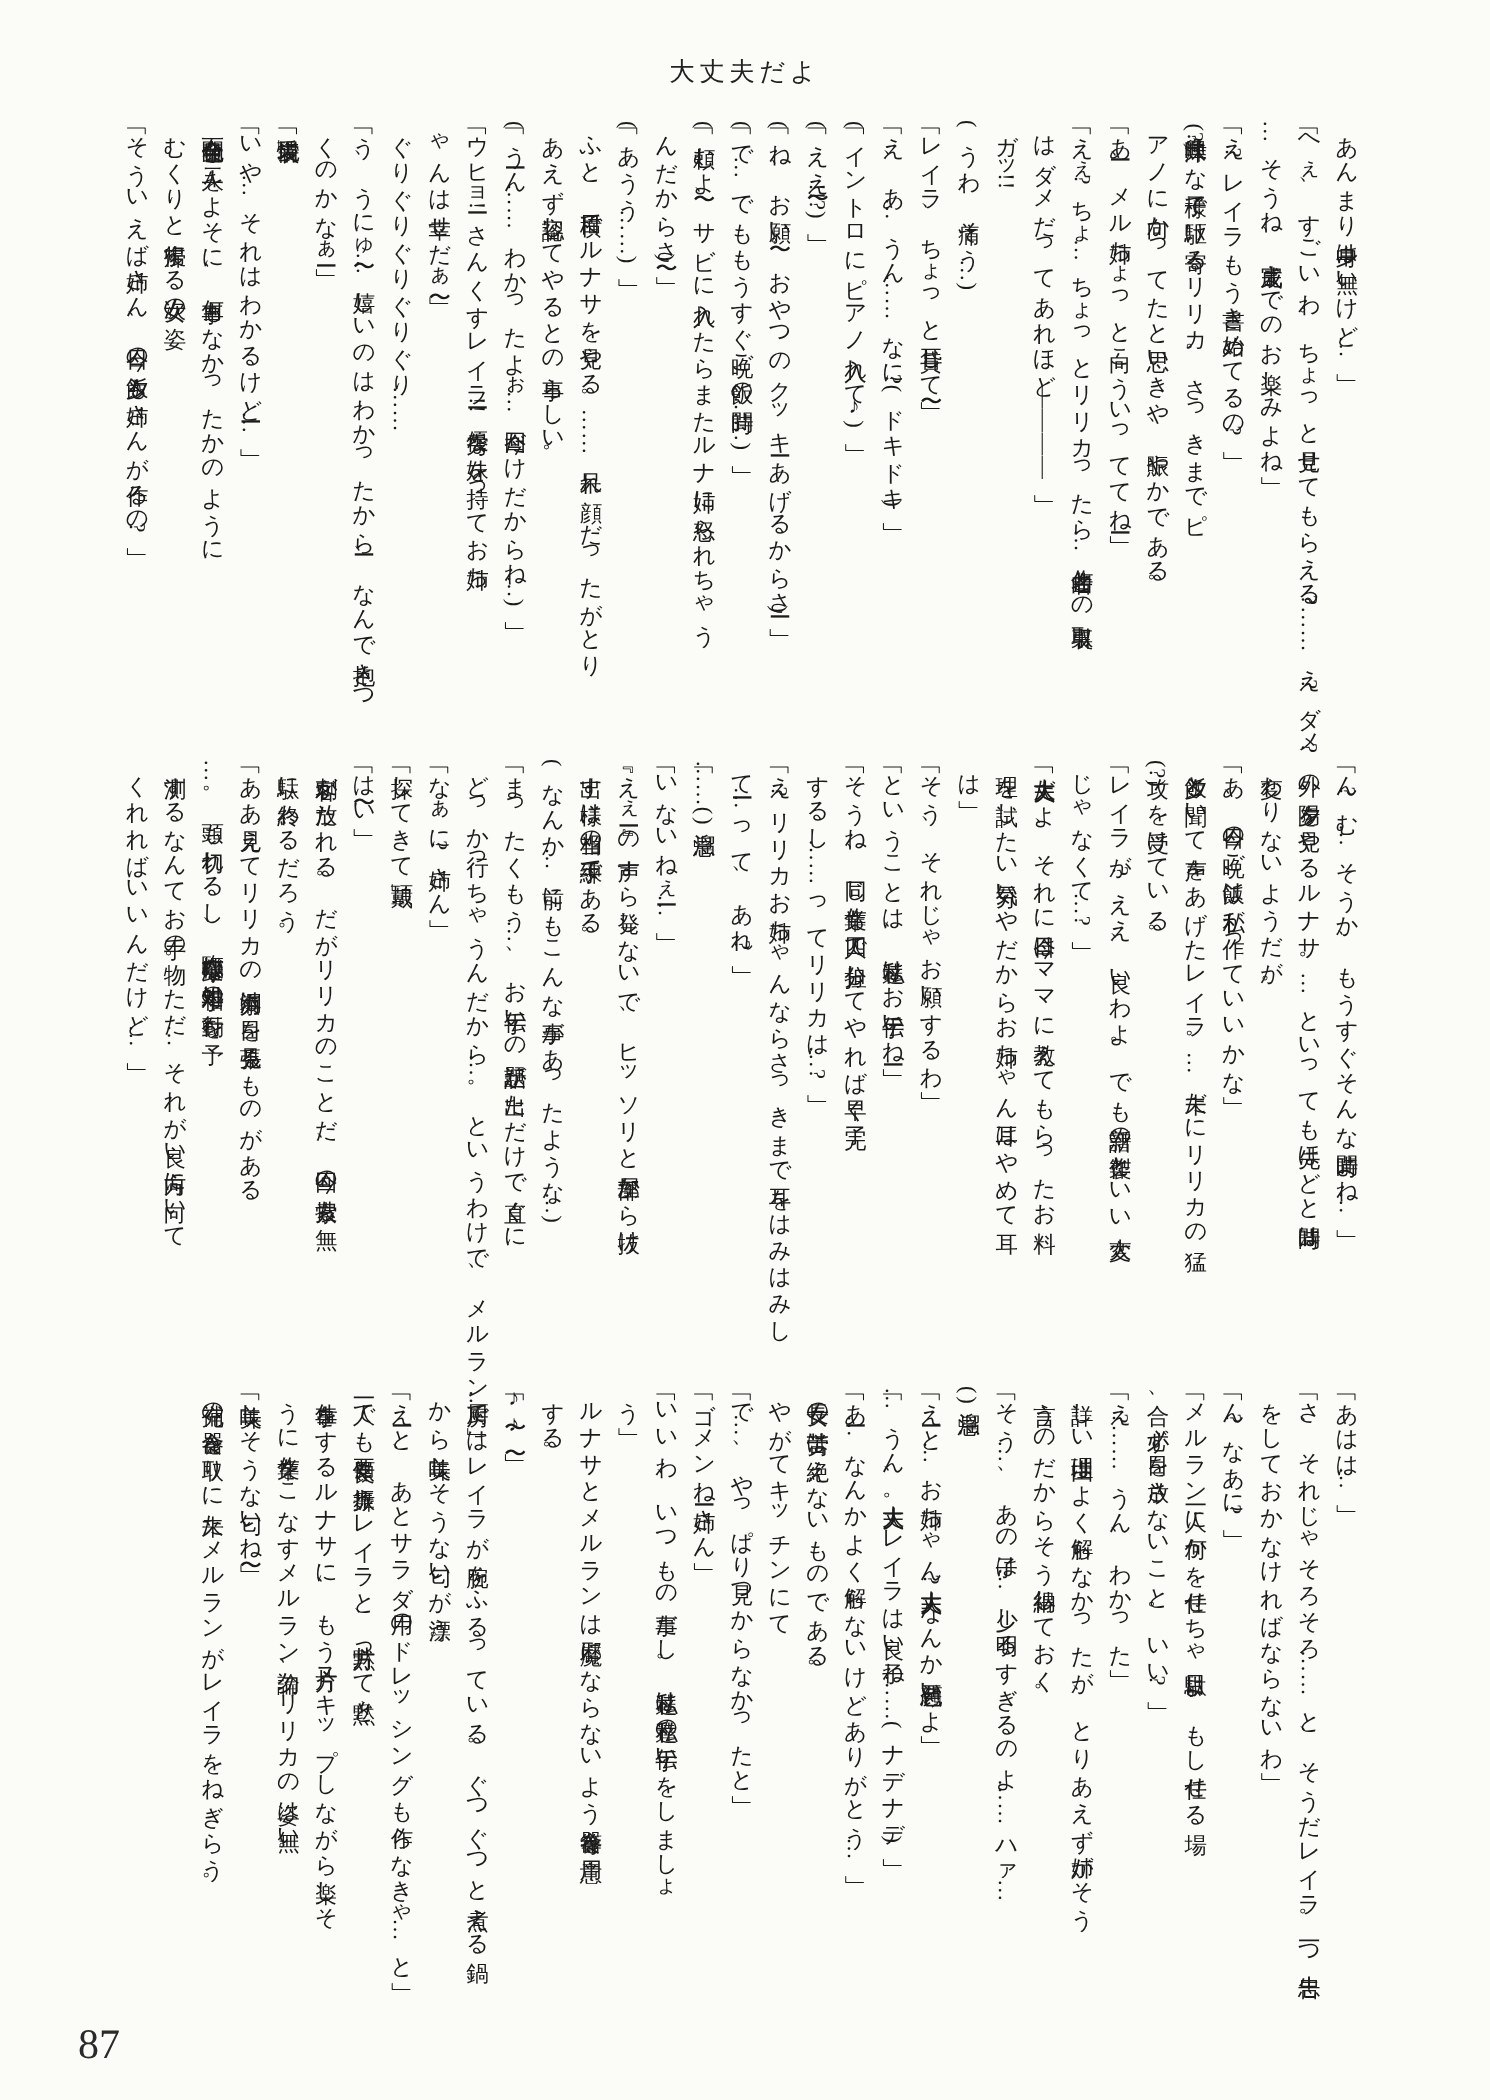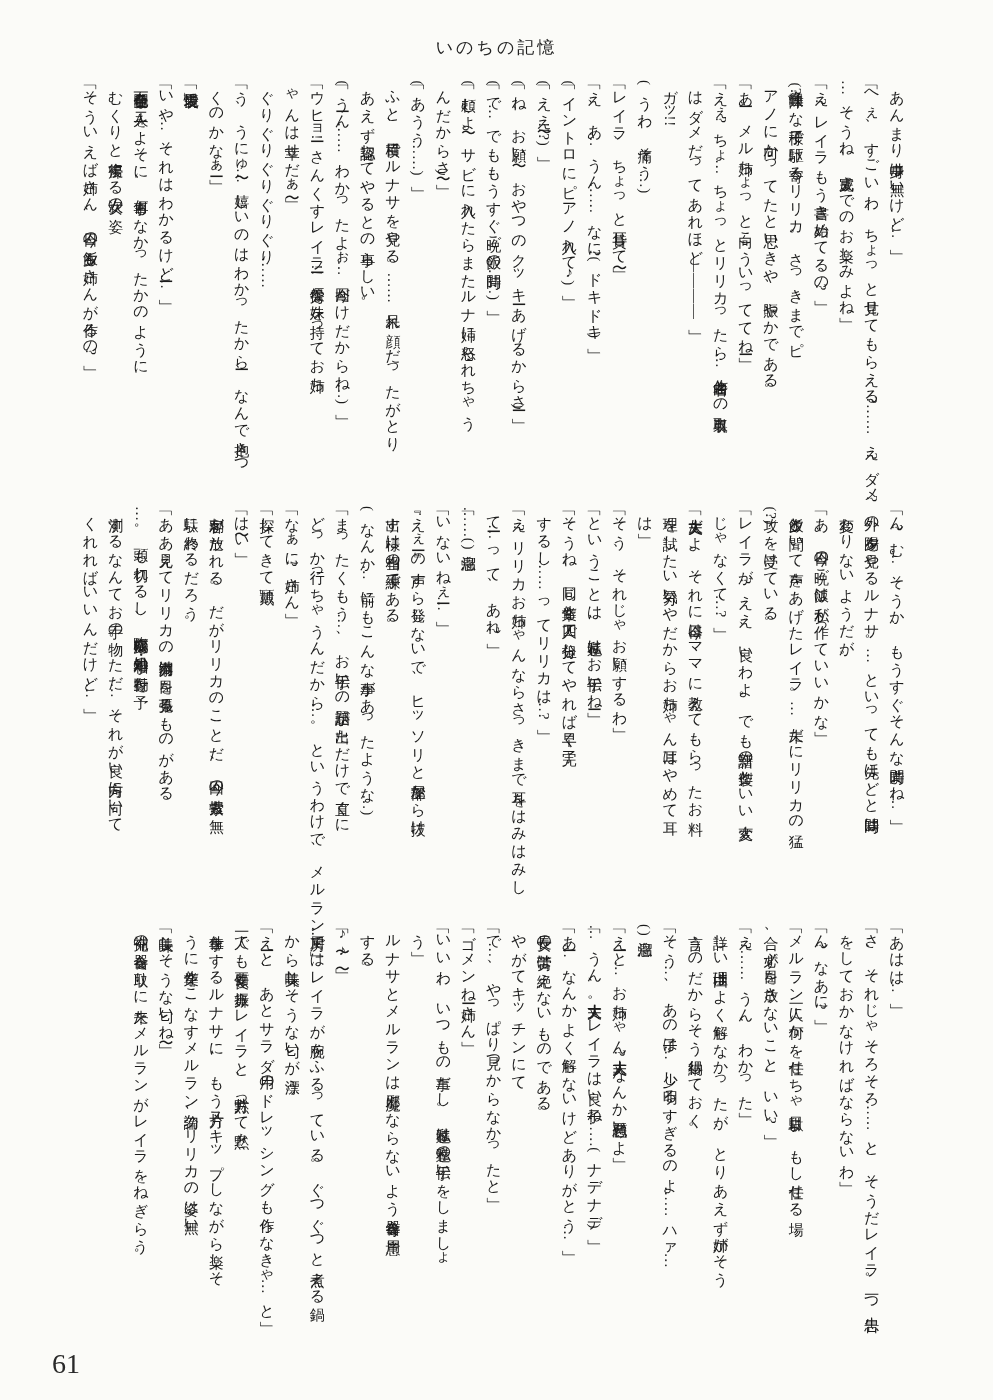--- a/index.html
+++ b/index.html
@@ -46,21 +46,21 @@
     left:52px;
     top:1348px;
     font-size:28px;
     color:#2a2a2a;
   }
 </style>
 </head>
 <body>
 
 <div class="page">
-  <h1 class="title">いのちの記憶</h1>
+  <h1 class="title">大丈夫だよ</h1>
 
   <div class="band band1">
       <p class="vline">あんまり中身は無いけど…」</p>
       <p class="vline">「へぇ、すごいわ。ちょっと見せてもらえる?……え?ダメ?</p>
       <p class="vline">…そうね、完成までのお楽しみよね」</p>
       <p class="vline">「え?レイラもう書き始めてるの?」</p>
       <p class="vline">興味津々(?)な様子で駆け寄るリリカ。さっきまでピ</p>
       <p class="vline">アノに向かってたと思いきや、賑やかである。</p>
       <p class="vline">「あー、メル姉ちょっと向こういっててねー」</p>
       <p class="vline">「えぇ?ちょ…ちょっとリリカったら…作曲者との裏取引</p>
@@ -154,14 +154,14 @@
       <p class="vline">厨房ではレイラが腕をふるっている。ぐつぐつと煮える鍋</p>
       <p class="vline">から美味しそうな匂いが漂う。</p>
       <p class="vline">「えーと、あとサラダ用のドレッシングも作らなきゃ…と」</p>
       <p class="vline">一人でも要領良く振舞うレイラと、片方黙って黙々と</p>
       <p class="vline">仕事をするルナサに、もう片方スキップしながら楽しそ</p>
       <p class="vline">うに作業をこなすメルラン勿論、リリカの姿は無い。</p>
       <p class="vline">「美味しそうな匂いね〜」</p>
       <p class="vline">補充の食器を取りに来たメルランがレイラをねぎらう。</p>
     </div>
 
-  <div class="pagenum">61</div>
+  <div class="pagenum">87</div>
 </div>
 
 </body></html>

